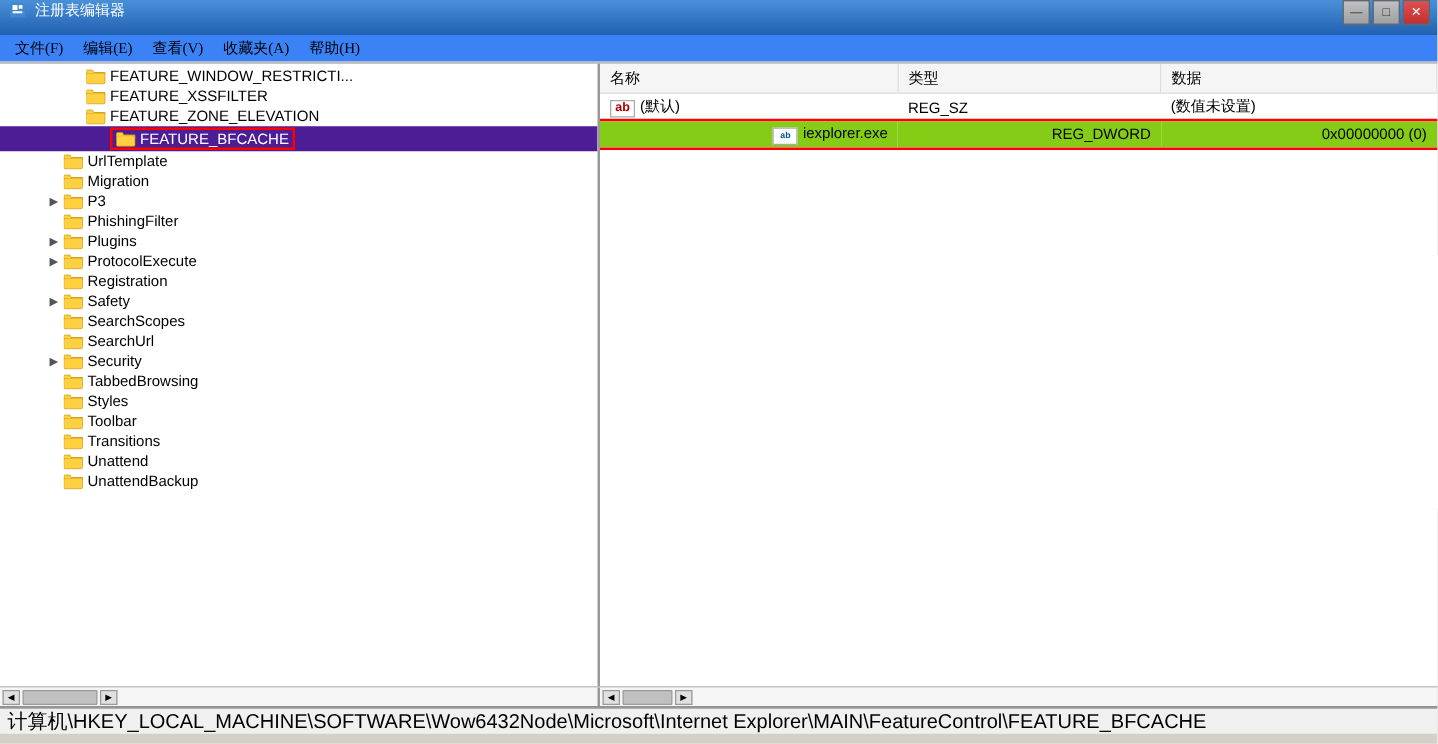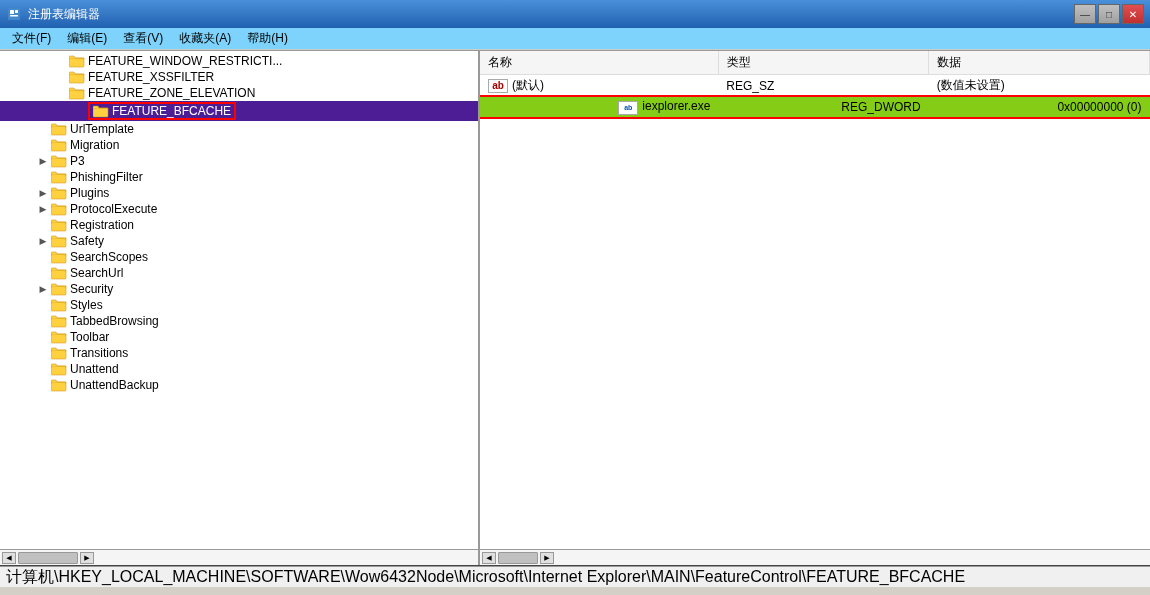--- a/index.html
+++ b/index.html
@@ -10,21 +10,21 @@
       font-size: 12px;
       background: #d4d0c8;
       overflow: hidden;
     }
 
     
     .title-bar {
       background: linear-gradient(to bottom, #4a90d9, #2060b0);
       height: 28px;
       display: flex;
-      align-items: center;
+      align-items: flex-start;
       padding: 0 6px;
       color: white;
       user-select: none;
     }
     .title-bar-icon {
       width: 16px;
       height: 16px;
       margin-right: 6px;
       display: flex;
       align-items: center;
@@ -50,26 +50,27 @@
       font-size: 10px;
       color: #333;
     }
     .title-btn.close-btn {
       background: linear-gradient(to bottom, #e05050, #c03030);
       color: white;
     }
 
     
     .menu-bar {
-      background: #7dd3fc;
+      background: #3b82f6;
       height: 22px;
       display: flex;
       align-items: center;
       padding: 0 4px;
       border-bottom: 1px solid #ccc;
+      font-family: Liberation Serif, serif;
     }
     .menu-item {
       padding: 2px 8px;
       font-size: 12px;
       cursor: pointer;
       color: #000;
     }
 
     
     .main-content {
@@ -467,33 +468,33 @@
       <div class="tree-item">
         <span style="display: inline-block; width: 36px;"></span>
         <span class="expand-icon"></span>
         <span class="folder-icon">
           <svg class="folder-svg" viewBox="0 0 16 14" xmlns="http://www.w3.org/2000/svg">
     <rect x="0" y="4" width="15" height="9" rx="1" fill="#ffd040" stroke="#c8900a" stroke-width="0.5"></rect>
     <path d="M0 5 L0 3 Q0 2 1 2 L5 2 L6 4 L15 4 L15 5 Z" fill="#ffd040" stroke="#c8900a" stroke-width="0.5"></path>
     <rect x="1" y="5" width="13" height="7" rx="0.5" fill="#ffd040"></rect>
   </svg>
         </span>
+        <span>TabbedBrowsing</span>
+      </div>
+      <div class="tree-item">
+        <span style="display: inline-block; width: 36px;"></span>
+        <span class="expand-icon"></span>
+        <span class="folder-icon">
+          <svg class="folder-svg" viewBox="0 0 16 14" xmlns="http://www.w3.org/2000/svg">
+    <rect x="0" y="4" width="15" height="9" rx="1" fill="#ffd040" stroke="#c8900a" stroke-width="0.5"></rect>
+    <path d="M0 5 L0 3 Q0 2 1 2 L5 2 L6 4 L15 4 L15 5 Z" fill="#ffd040" stroke="#c8900a" stroke-width="0.5"></path>
+    <rect x="1" y="5" width="13" height="7" rx="0.5" fill="#ffd040"></rect>
+  </svg>
+        </span>
         <span>Styles</span>
-      </div>
-      <div class="tree-item">
-        <span style="display: inline-block; width: 36px;"></span>
-        <span class="expand-icon"></span>
-        <span class="folder-icon">
-          <svg class="folder-svg" viewBox="0 0 16 14" xmlns="http://www.w3.org/2000/svg">
-    <rect x="0" y="4" width="15" height="9" rx="1" fill="#ffd040" stroke="#c8900a" stroke-width="0.5"></rect>
-    <path d="M0 5 L0 3 Q0 2 1 2 L5 2 L6 4 L15 4 L15 5 Z" fill="#ffd040" stroke="#c8900a" stroke-width="0.5"></path>
-    <rect x="1" y="5" width="13" height="7" rx="0.5" fill="#ffd040"></rect>
-  </svg>
-        </span>
-        <span>TabbedBrowsing</span>
       </div>
       <div class="tree-item">
         <span style="display: inline-block; width: 36px;"></span>
         <span class="expand-icon"></span>
         <span class="folder-icon">
           <svg class="folder-svg" viewBox="0 0 16 14" xmlns="http://www.w3.org/2000/svg">
     <rect x="0" y="4" width="15" height="9" rx="1" fill="#ffd040" stroke="#c8900a" stroke-width="0.5"></rect>
     <path d="M0 5 L0 3 Q0 2 1 2 L5 2 L6 4 L15 4 L15 5 Z" fill="#ffd040" stroke="#c8900a" stroke-width="0.5"></path>
     <rect x="1" y="5" width="13" height="7" rx="0.5" fill="#ffd040"></rect>
   </svg>

